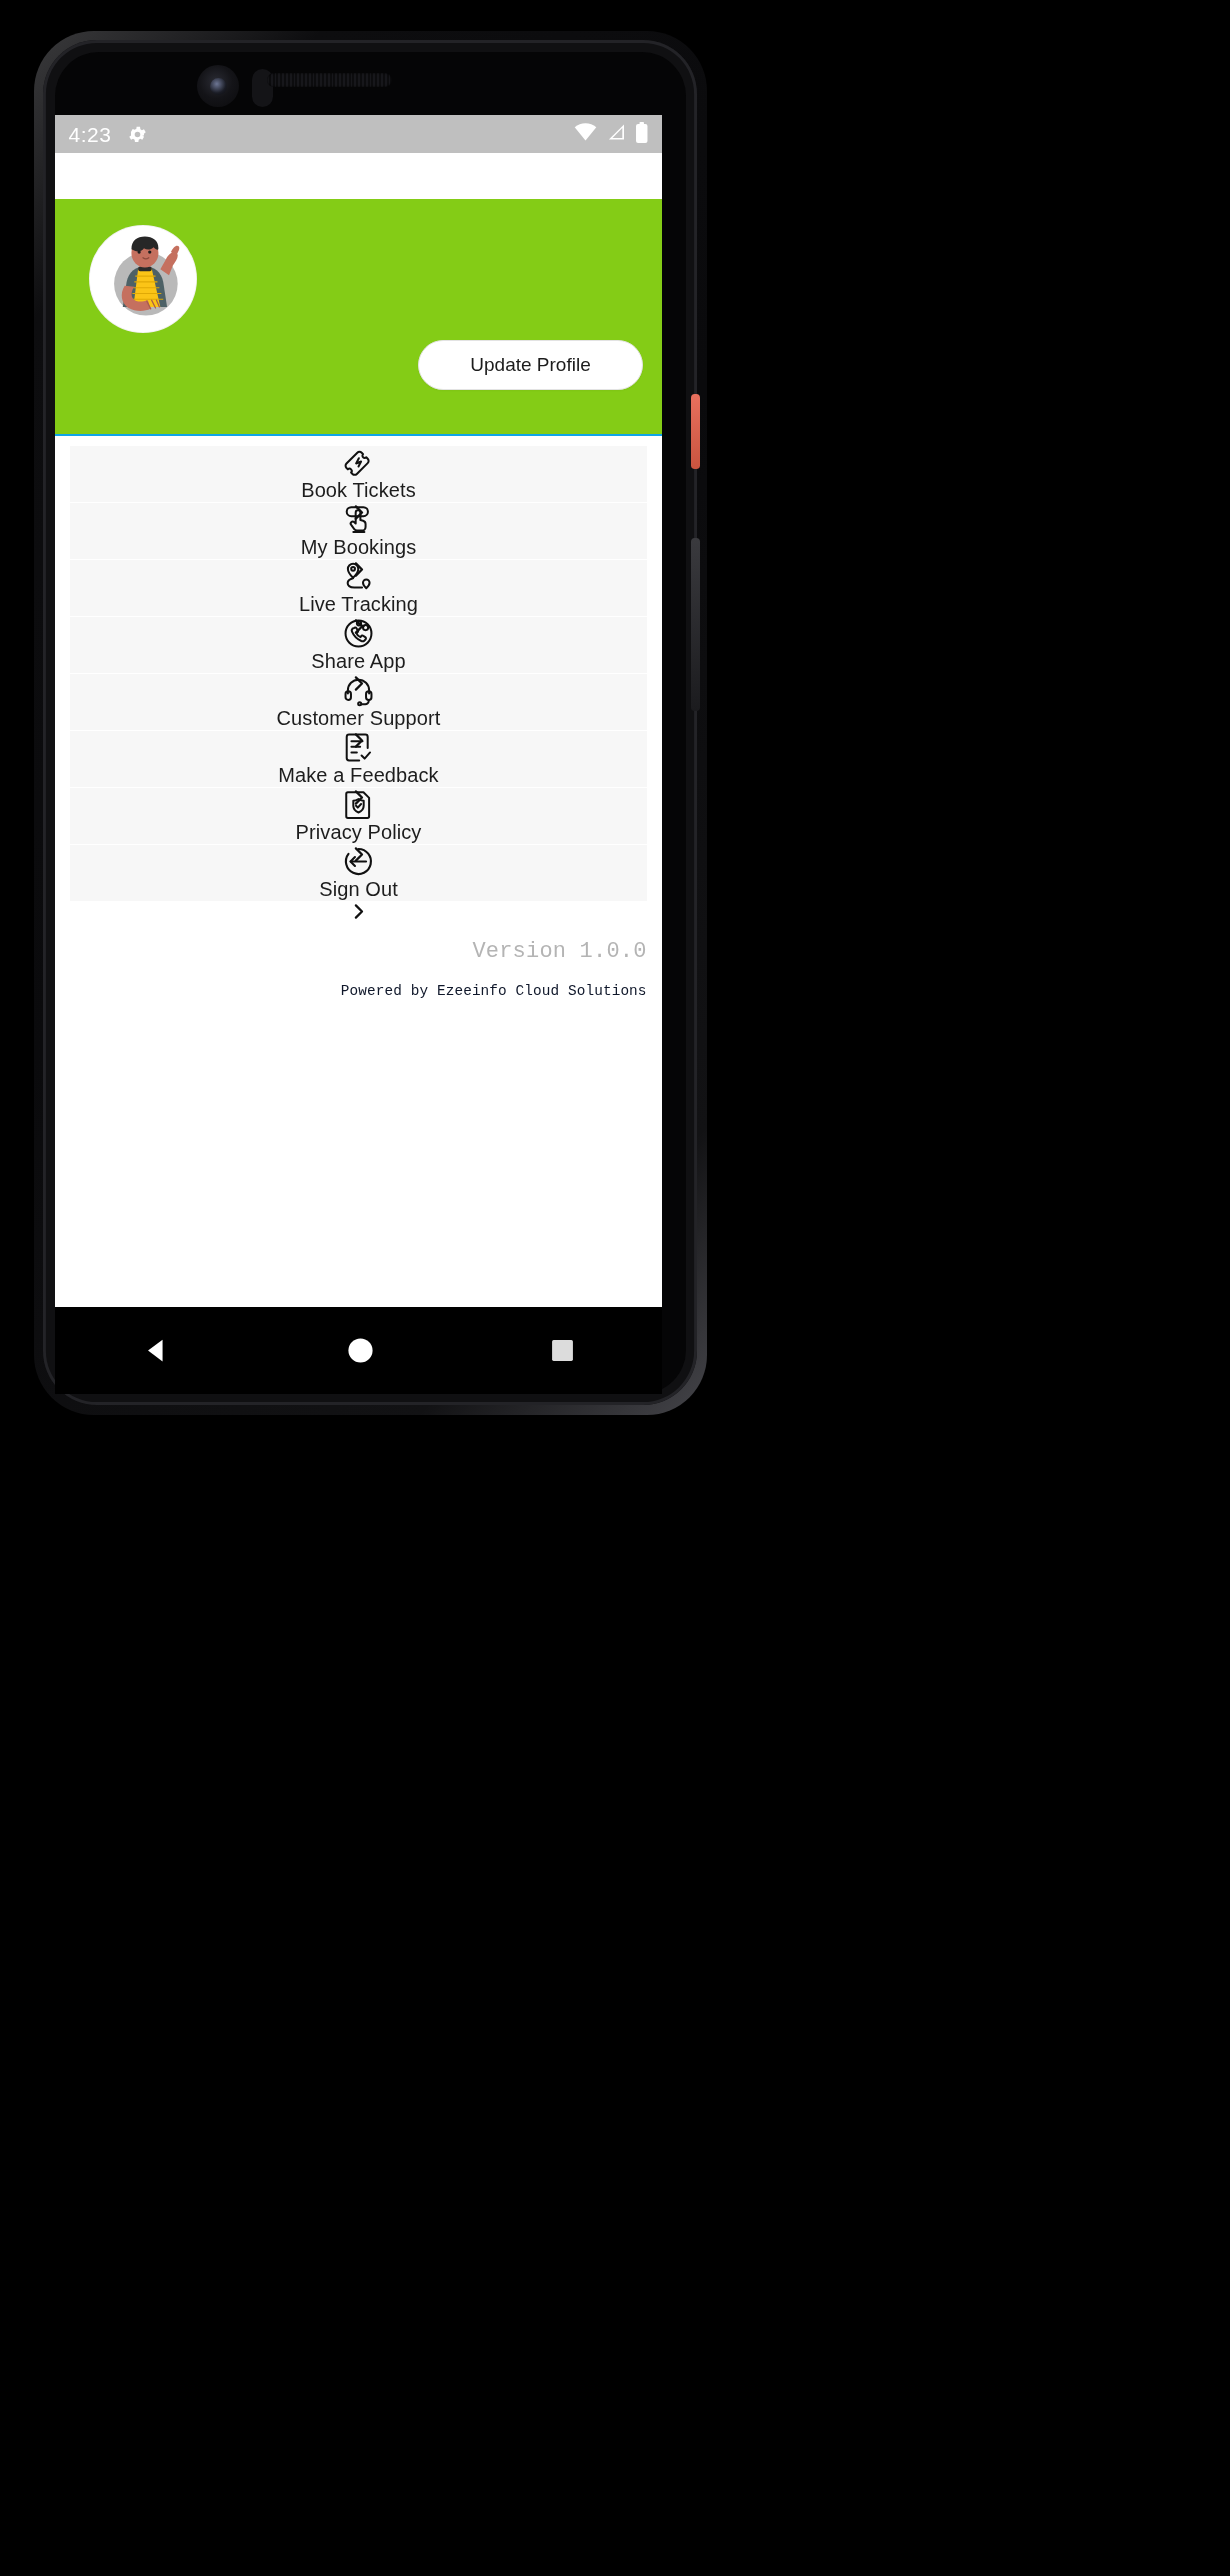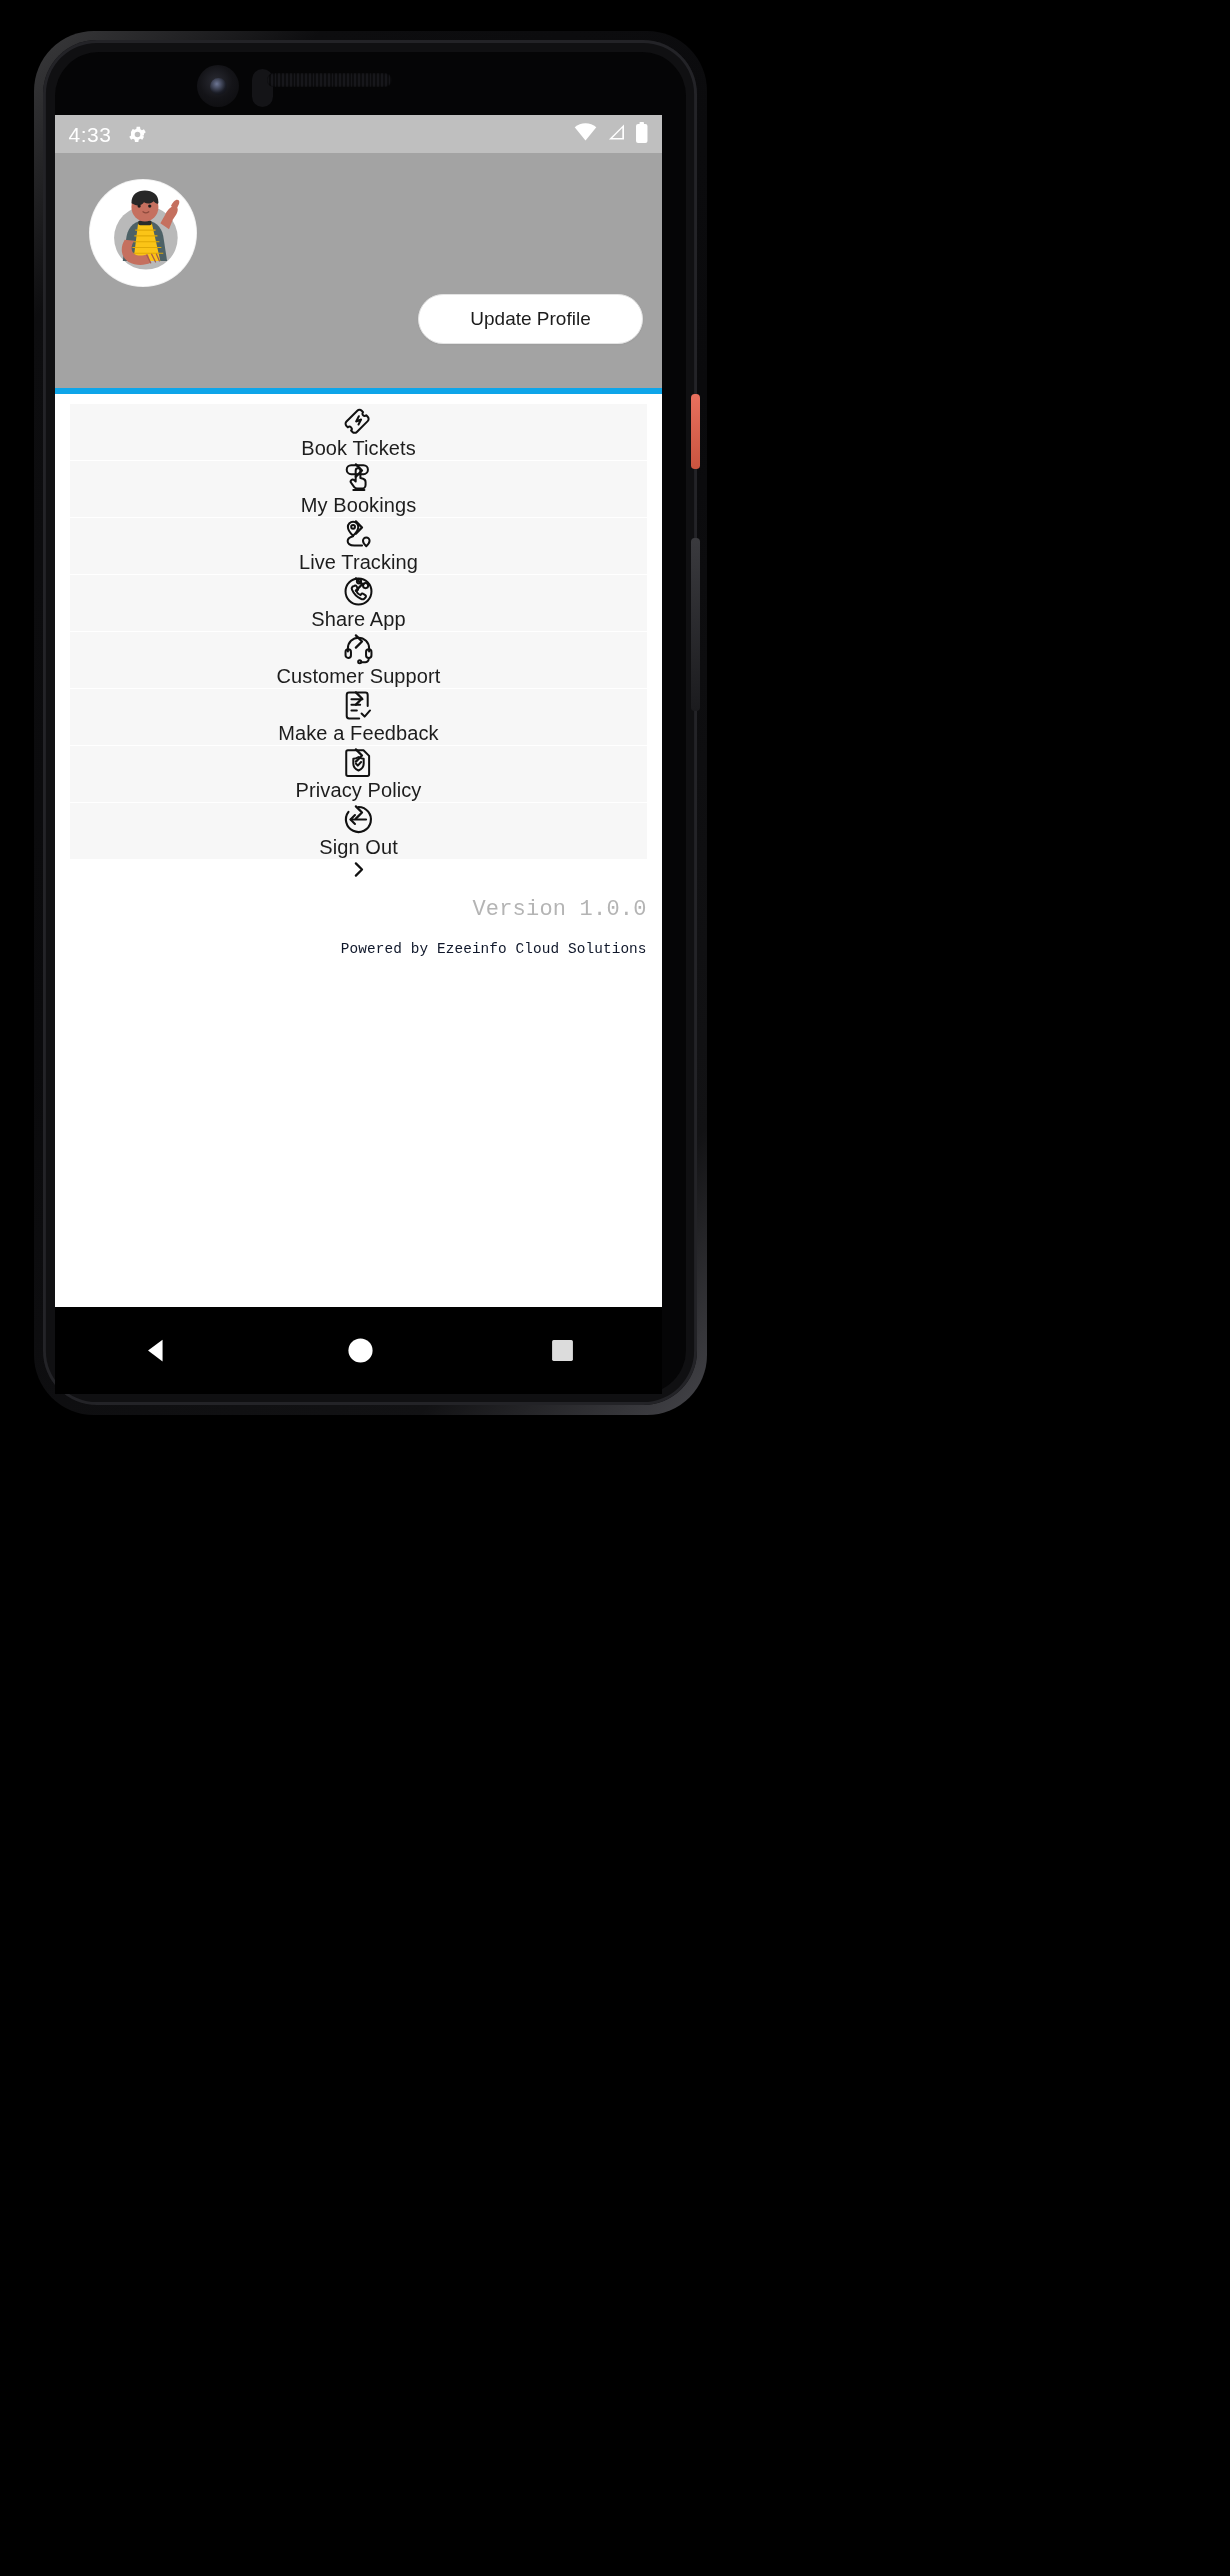--- a/index.html
+++ b/index.html
@@ -59,22 +59,23 @@
   .statusbar{
     position:relative;height:38px;background:#bfbfbf;display:flex;align-items:center;
     padding:0 13.5px;color:#ffffff;
   }
   .sb-time{font-size:21px;letter-spacing:0.5px;color:#fff;line-height:1;}
   .sb-gear{margin-left:15.4px;display:inline-flex;}
   .sb-right{margin-left:auto;display:flex;align-items:center;gap:8.7px;}
 
   
   .profile-card{
-    background:#a3a3a3;height:235px;position:relative;
-    border-bottom:6px solid #0ea5e9;
+    background:#84cc16;height:235px;position:relative;
+    border-bottom:2px solid #0ea5e9;
+    margin-top:46px;
   }
   .avatar{
     position:absolute;left:35px;top:27px;width:106px;height:106px;border-radius:50%;
     background:#ffffff;overflow:hidden;box-shadow:0 0 0 1px #f2f2f2;
   }
   .btn-update{
     position:absolute;right:19px;top:141px;
     height:48px;min-width:173px;padding:0 25px;border-radius:25px;
     background:#ffffff;border:1px solid #e3e3e3;
     display:flex;align-items:center;justify-content:center;
@@ -116,21 +117,21 @@
   <div class="cam-dot"></div>
   <div class="cam-iris"></div>
   <div class="cam-sensor"></div>
   <div class="speaker"></div>
   <div class="side-btn-power"></div>
   <div class="side-btn-vol"></div>
 
   <div class="screen">
 
     <div class="statusbar">
-      <span class="sb-time">4:33</span>
+      <span class="sb-time">4:23</span>
       <span class="sb-gear">
         <svg width="21" height="21" viewBox="0 0 24 24" fill="#ffffff">
           <path d="M19.4 13a7.8 7.8 0 0 0 0-2l2-1.5-2-3.4-2.3 1a7.6 7.6 0 0 0-1.8-1L14.9 3h-3.9l-.4 2.6c-.6.2-1.2.6-1.8 1l-2.3-1-2 3.4L4.6 11a7.8 7.8 0 0 0 0 2l-2 1.5 2 3.4 2.3-1c.6.4 1.2.8 1.8 1l.4 2.6h3.9l.4-2.6c.6-.2 1.2-.6 1.8-1l2.3 1 2-3.4-2-1.5zM12 15.2A3.2 3.2 0 1 1 15.2 12 3.2 3.2 0 0 1 12 15.2z"></path>
         </svg>
       </span>
       <span class="sb-right">
         <span>
           <svg width="23" height="18" viewBox="0 0 24 19" fill="#ffffff">
             <path d="M12 18.5 23.4 4.6A17.4 17.4 0 0 0 .6 4.6z"></path>
           </svg>

